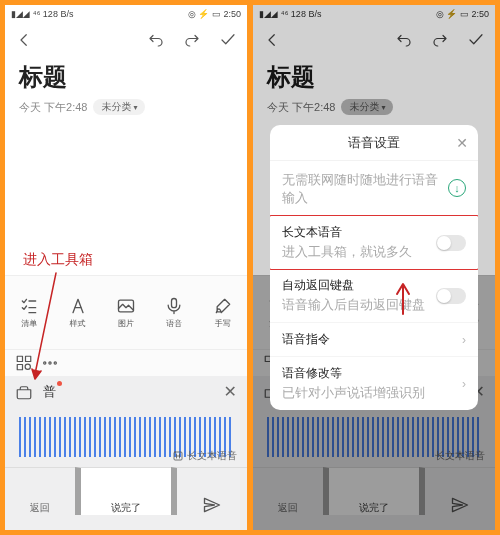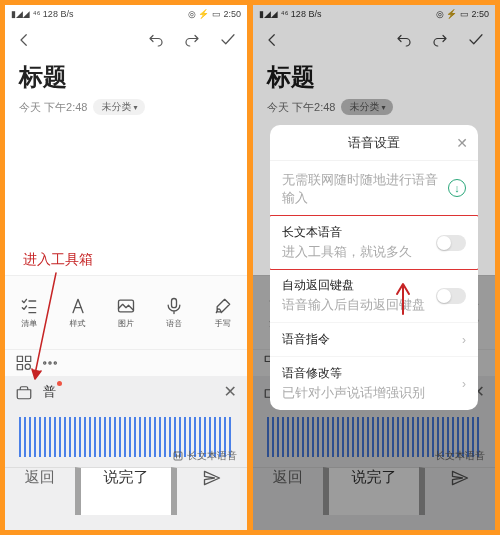--- a/index.html
+++ b/index.html
@@ -29,21 +29,21 @@
   .row2{display:flex;align-items:center;padding:4px 10px;gap:8px;border-top:1px solid #eee;background:#fbfbfb}
   .ime{background:#efeff0;flex:1;display:flex;flex-direction:column}
   .ime-top{display:flex;align-items:center;padding:6px 10px;gap:10px}
   .pu{position:relative;font-size:13px;color:#333}
   .pu::after{content:"";position:absolute;top:-2px;right:-6px;width:5px;height:5px;border-radius:50%;background:#e54}
   .ime-x{margin-left:auto;color:#666;font-size:16px}
   .wave{height:40px;margin:10px 14px;background:repeating-linear-gradient(90deg,#4a80e8 0 2px,transparent 2px 5px)}
   .wave-row{position:relative}
   .tag{position:absolute;right:10px;bottom:4px;font-size:10px;color:#666;display:flex;align-items:center;gap:3px}
   .ime-bot{display:flex;height:48px}
-  .ime-bot>div{flex:1;display:flex;align-items:flex-start;justify-content:center;font-size:15px;color:#666;border-top:1px solid #ddd}
+  .ime-bot>div{flex:1;display:flex;align-items:flex-end;justify-content:center;font-size:10px;color:#666;border-top:1px solid #ddd}
   .ime-bot>div+div{border-left:6px solid #a3a3a3}
   .ime-bot .mid{background:#fff;flex:1.3;color:#333}
   
   .modal-wrap{position:absolute;inset:0;background:rgba(0,0,0,.18);display:flex;align-items:center;justify-content:center}
   .modal{width:208px;background:#fff;border-radius:10px;overflow:hidden}
   .modal-h{display:flex;align-items:center;justify-content:center;position:relative;height:36px;font-size:13px;color:#333;border-bottom:1px solid #f2f2f2}
   .modal-h .cx{position:absolute;right:10px;color:#999;font-size:14px}
   .mrow{padding:8px 12px;border-bottom:1px solid #f4f4f4;display:flex;align-items:center;gap:8px;position:relative}
   .mrow .txt{flex:1}
   .mrow .t1{font-size:12px;color:#222}

